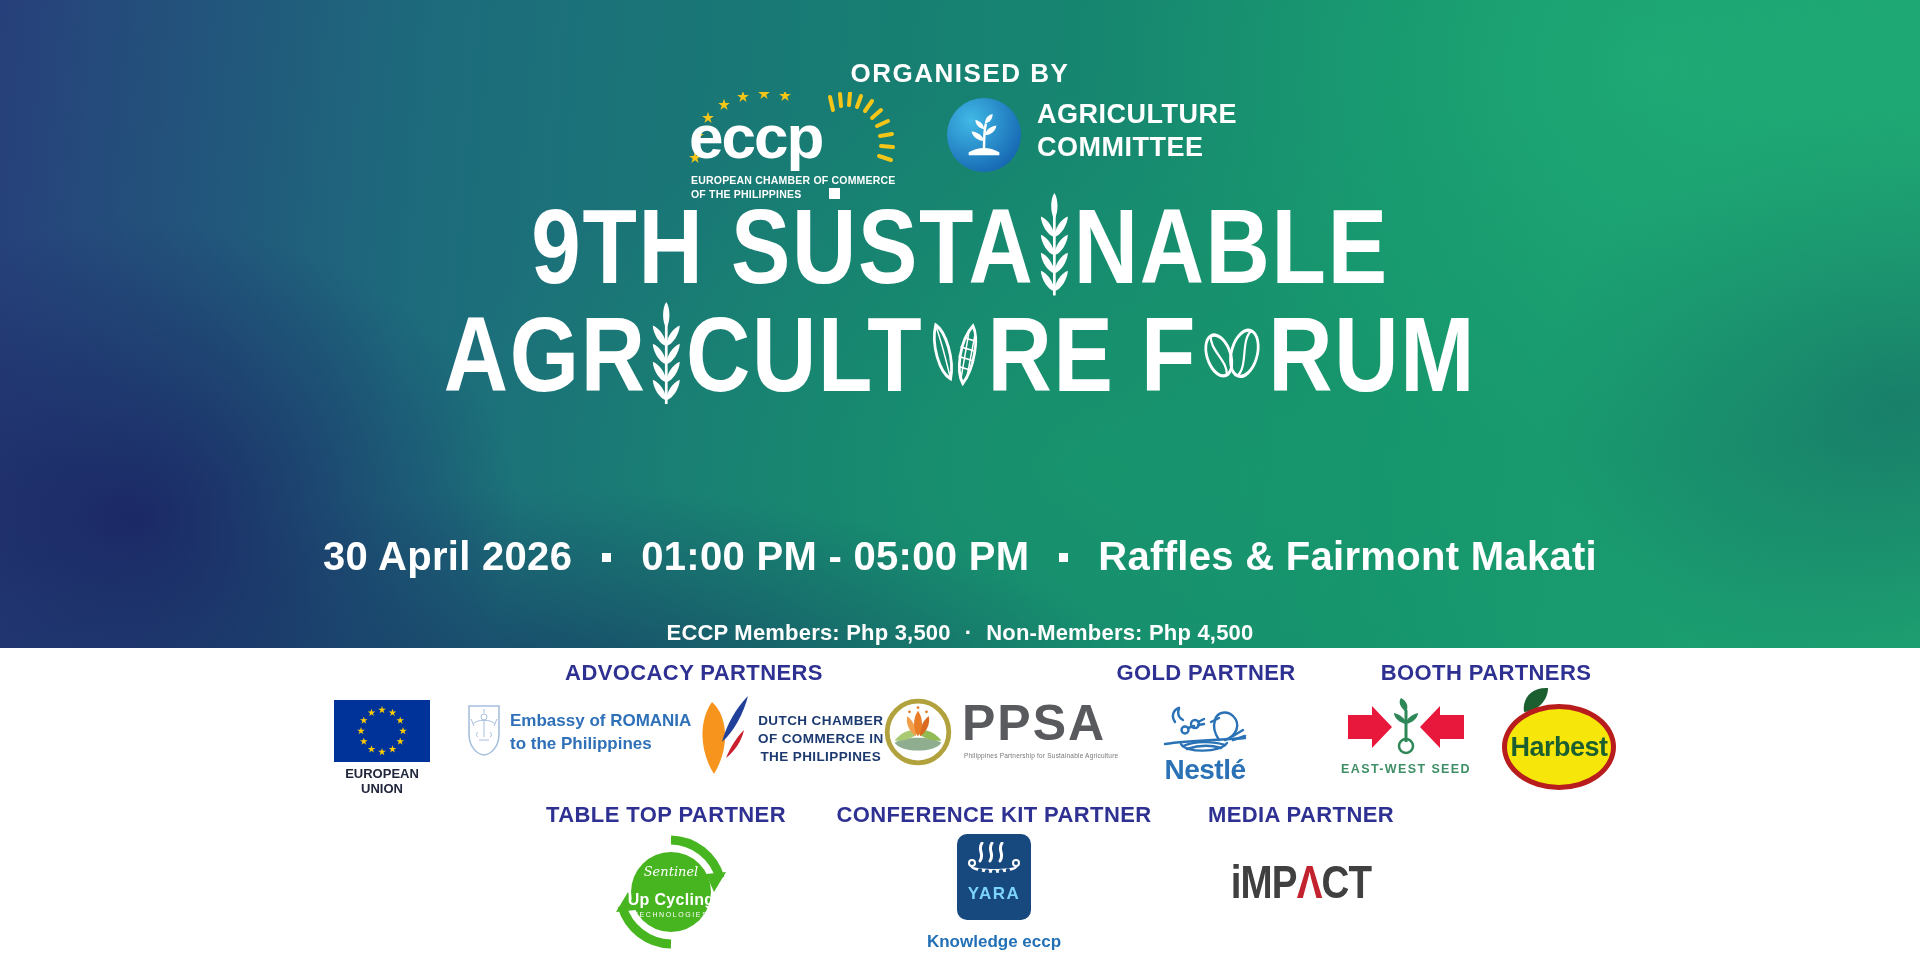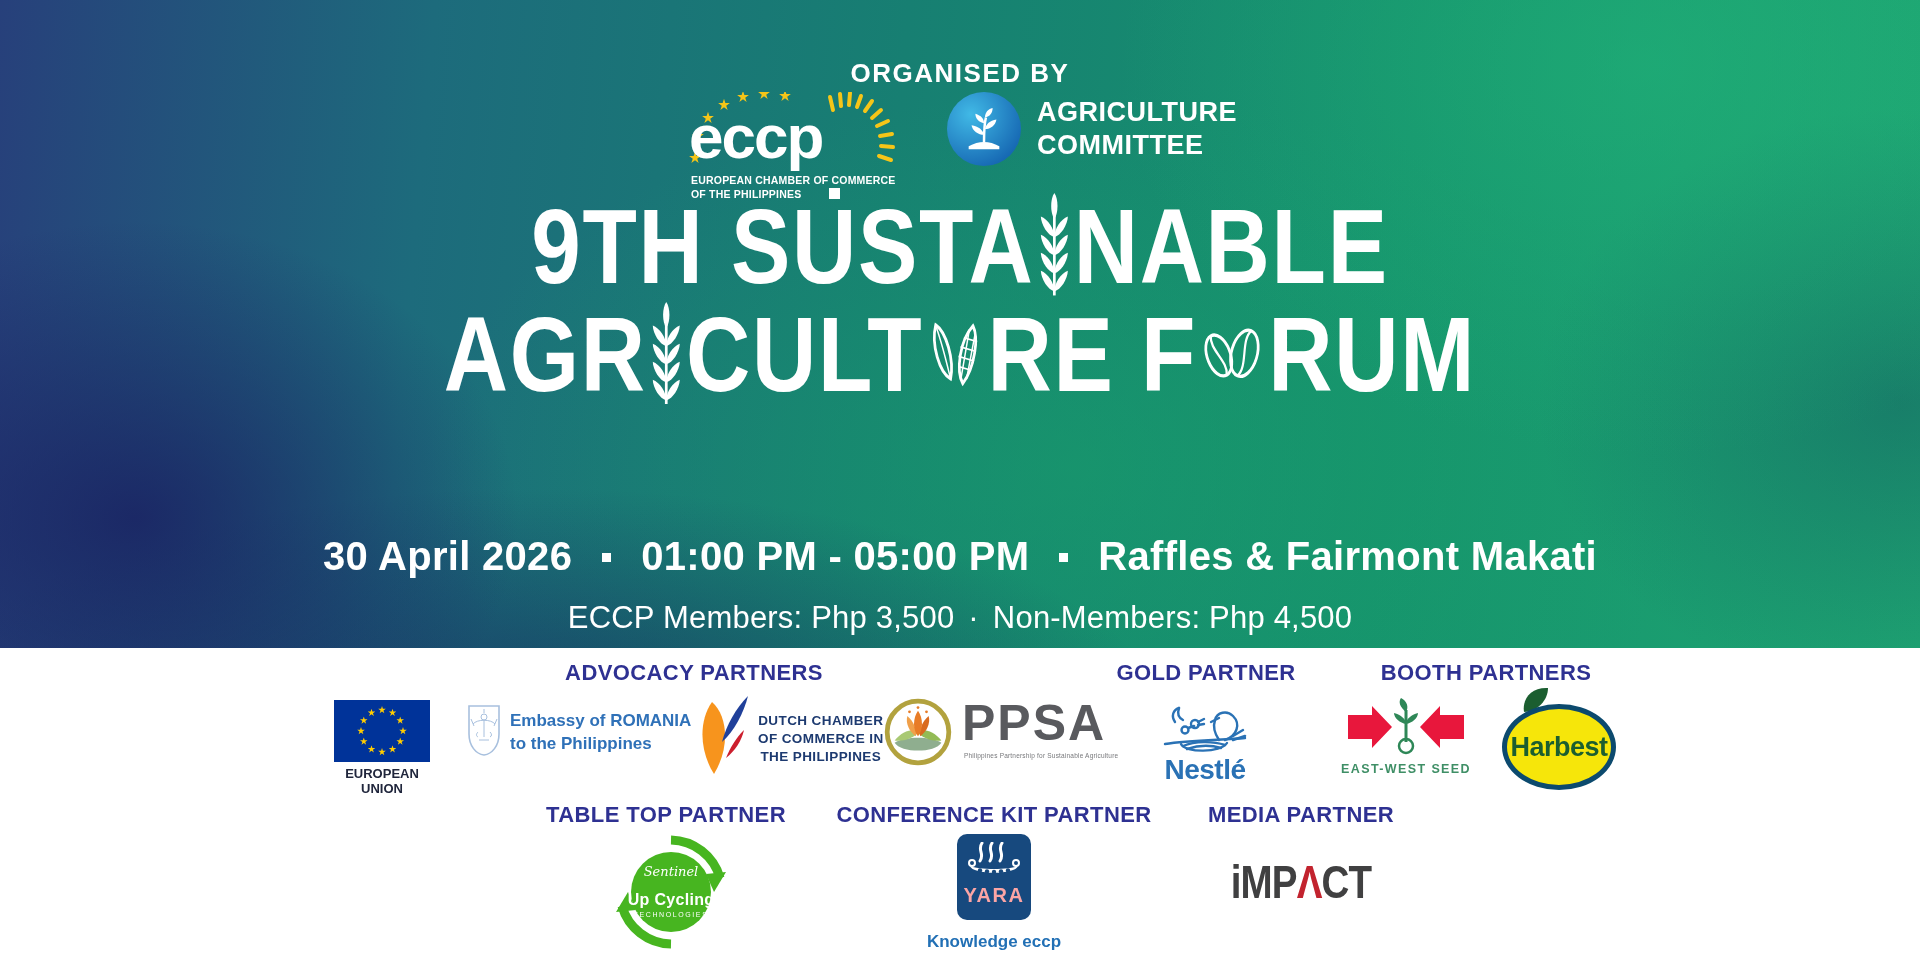--- a/index.html
+++ b/index.html
@@ -22,21 +22,21 @@
   
   .logo-row{position:absolute;top:92px;left:0;width:100%;display:flex;
             justify-content:center;align-items:flex-start;gap:48px;}
   .eccp-logo{position:relative;width:216px;height:118px;text-align:left;}
   .eccp-decor{position:absolute;left:0;top:0;}
   .eccp-word{position:absolute;left:6px;top:14px;font-size:62px;font-weight:bold;
              letter-spacing:-2px;line-height:1;}
   .eccp-tag{position:absolute;left:8px;top:82px;font-size:10.5px;font-weight:bold;
             letter-spacing:.2px;line-height:1.3;}
   .eccp-dot{position:absolute;left:146px;top:96px;width:11px;height:11px;background:#fff;}
-  .committee-logo{display:flex;align-items:center;gap:16px;margin-top:0;}
+  .committee-logo{display:flex;align-items:flex-start;gap:16px;margin-top:6px;}
   .committee-circle{width:74px;height:74px;border-radius:50%;flex:0 0 auto;
       background:radial-gradient(circle at 32% 30%,#41b9e6,#1668b3 78%);
       display:flex;align-items:center;justify-content:center;}
   .committee-text{font-size:27px;font-weight:bold;line-height:1.22;letter-spacing:.5px;
                   text-align:left;}
 
   
   .title{top:190px;font-weight:bold;font-size:106px;line-height:103px;letter-spacing:2px;}
   .title-line{display:block;transform:scaleX(.84);transform-origin:center;white-space:nowrap;}
   .glyph{display:inline-block;position:relative;height:.88em;vertical-align:baseline;top:.1em;}
@@ -44,21 +44,21 @@
   .g-wheat{width:.44em;}
   .g-cacao{width:.72em;}
   .g-coffee{width:.80em;}
 
   .subtitle{top:420px;font-size:43px;font-style:italic;font-weight:bold;line-height:1.17;}
 
   .whenwhere{top:534px;font-size:40px;font-weight:bold;letter-spacing:.3px;}
   .sq{display:inline-block;width:9px;height:9px;background:#fff;vertical-align:middle;
       margin:0 30px 4px 30px;}
 
-  .pricing{top:600px;font-size:31px;font-weight:normal;letter-spacing:.2px;}
+  .pricing{top:620px;font-size:22px;font-weight:bold;letter-spacing:.2px;}
   .pricing .sep{margin:0 14px;}
 
   
   .partners{position:absolute;left:16px;top:648px;width:1920px;height:241px;background:#fff;border-radius:32px;}
   .p-head{position:absolute;font-size:22px;font-weight:bold;color:#2e3192;
           letter-spacing:.4px;transform:translateX(-50%);white-space:nowrap;}
   .row1-head{top:12px;}
   .row2-head{top:154px;}
 
   .abs{position:absolute;}
@@ -78,38 +78,38 @@
   .ppsa-tag{position:absolute;left:948px;top:104px;font-size:6.5px;color:#77787b;
             letter-spacing:.2px;white-space:nowrap;}
   
   .nestle-word{position:absolute;left:1189px;top:106px;transform:translateX(-50%);
                font-size:28px;font-weight:bold;color:#2a72b5;letter-spacing:-.5px;}
   
   .ews-caption{position:absolute;left:1390px;top:114px;transform:translateX(-50%);
                font-size:12.5px;font-weight:bold;color:#3f8f66;letter-spacing:1.4px;}
   
   .harbest-oval{position:absolute;left:1486px;top:56px;width:104px;height:76px;
-      background:#f6e60a;border:5px solid #0c4a6e;border-radius:50%;
+      background:#f6e60a;border:5px solid #b91c1c;border-radius:50%;
       display:flex;align-items:center;justify-content:center;}
   .harbest-word{font-size:27px;font-weight:bold;color:#1b5e30;letter-spacing:-.5px;}
 
   
   .upc{position:absolute;left:592px;top:180px;width:126px;height:126px;}
   .upc-text{position:absolute;left:0;top:0;width:126px;height:126px;display:flex;
             flex-direction:column;align-items:center;justify-content:center;color:#fff;}
   .upc-script{font-family:"DejaVu Serif",serif;font-style:italic;font-size:13px;
               margin-bottom:12px;}
   .upc-main{font-size:16px;font-weight:bold;letter-spacing:.3px;}
   .upc-sub{font-size:7px;letter-spacing:1.6px;margin-top:2px;}
 
   
   .yara-box{position:absolute;left:941px;top:186px;width:74px;height:86px;
             background:#17497e;border-radius:10px;display:flex;flex-direction:column;
             align-items:center;justify-content:flex-start;padding-top:8px;box-sizing:border-box;}
-  .yara-word{color:#fca5a5;font-size:20px;font-weight:bold;letter-spacing:1.5px;margin-top:2px;}
+  .yara-word{color:#7dd3fc;font-size:17px;font-weight:bold;letter-spacing:1.5px;margin-top:2px;}
   .yara-slogan{position:absolute;left:978px;top:284px;transform:translateX(-50%);
                font-size:17px;font-weight:bold;color:#2270b5;white-space:nowrap;}
 
   
   .impact{position:absolute;left:1285px;top:206px;transform:translateX(-50%) scaleX(.82);
           font-size:47px;font-weight:bold;letter-spacing:-1px;color:#404041;white-space:nowrap;}
   .impact .red{color:#c2232e;}
 </style>
 </head>
 <body>

